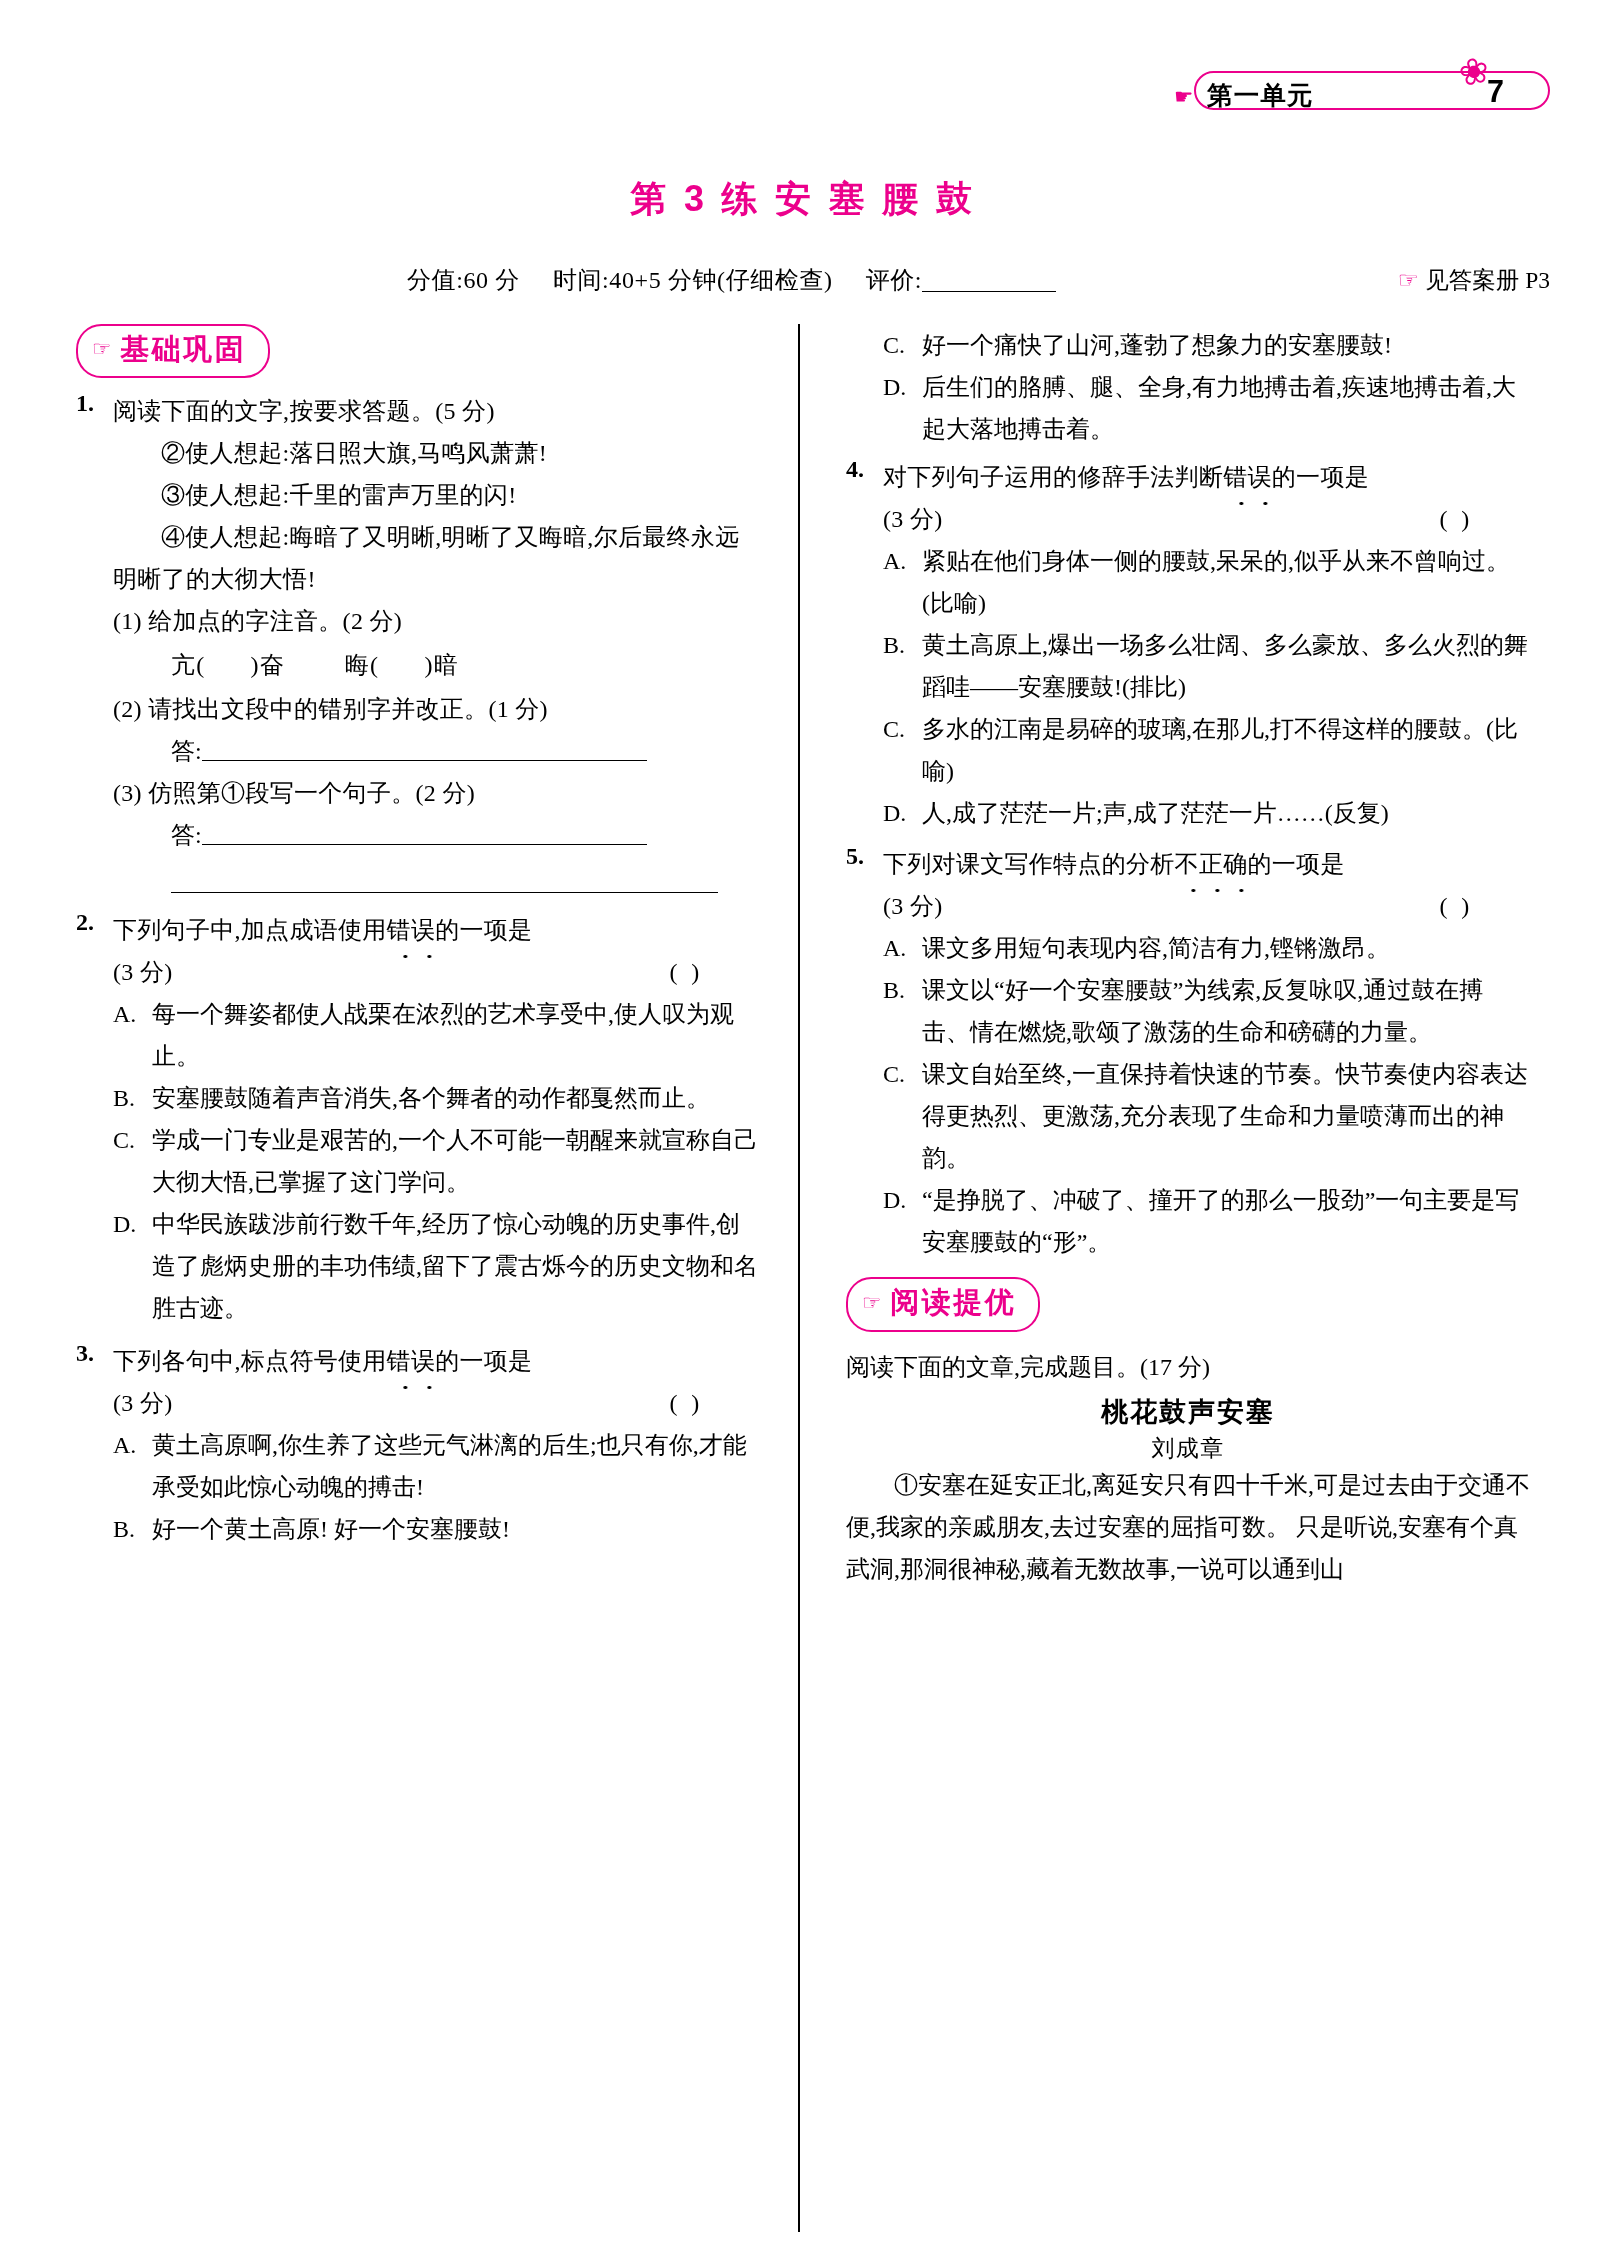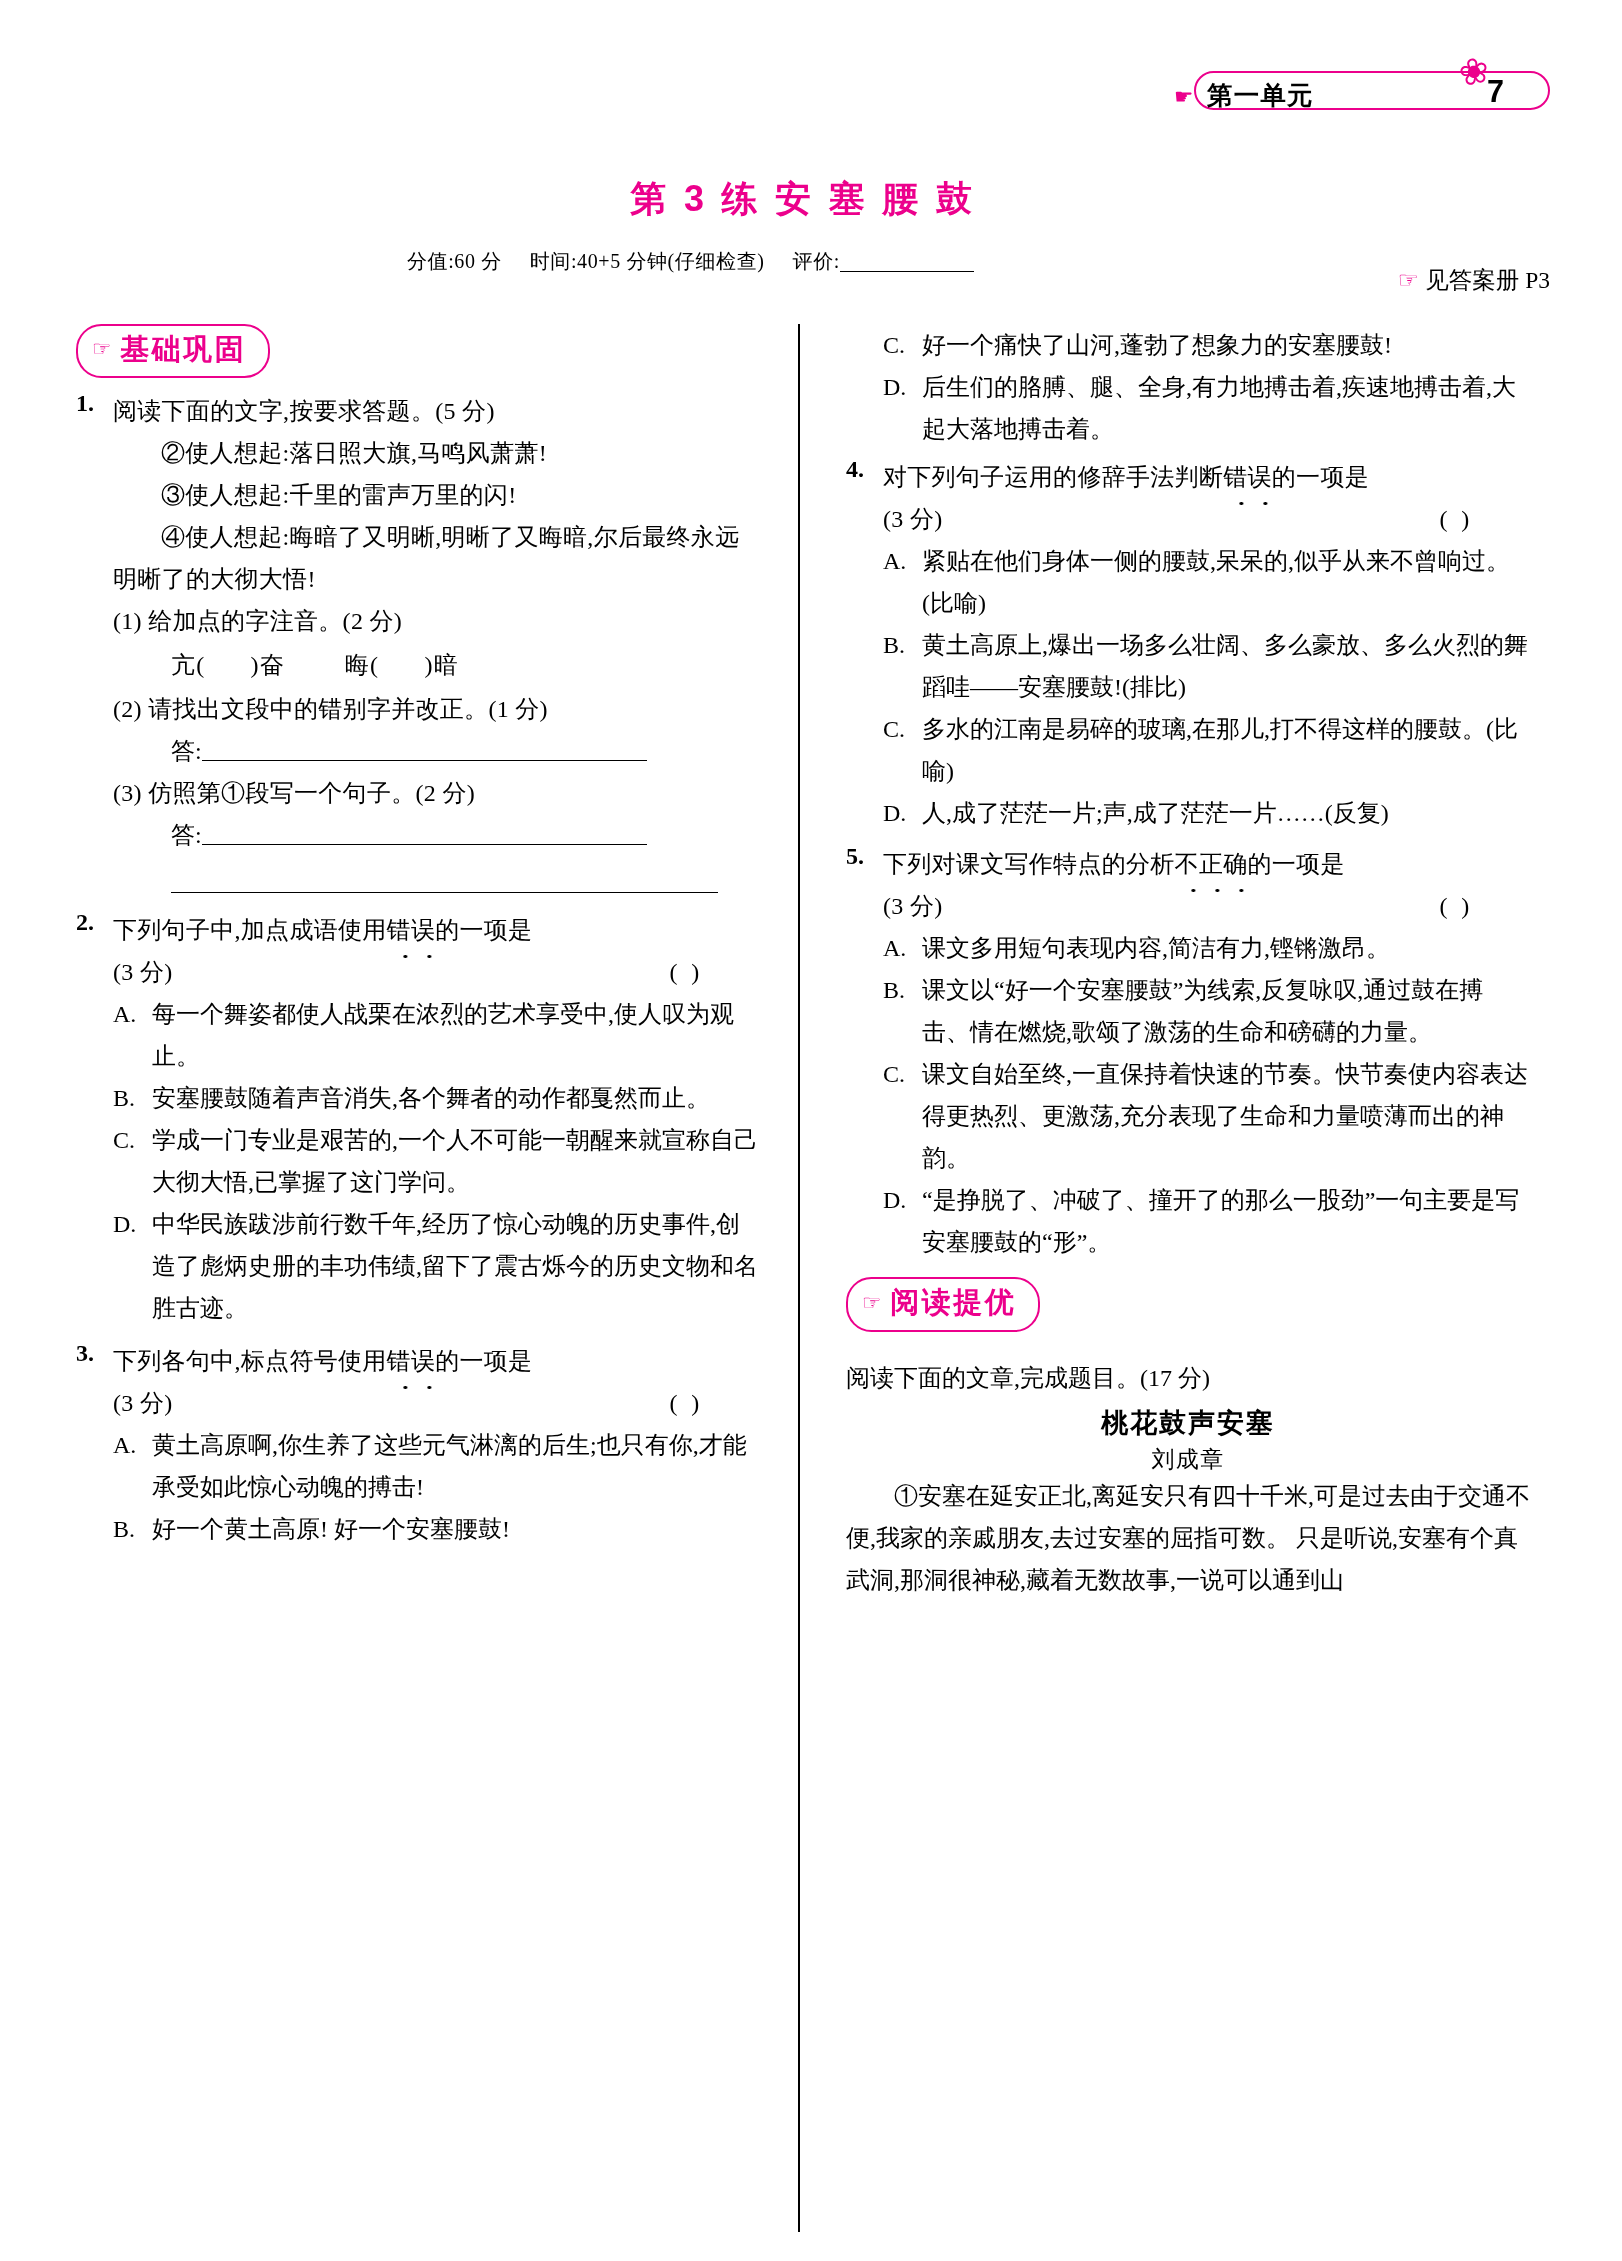--- a/index.html
+++ b/index.html
@@ -83,22 +83,22 @@
     text-align: center;
     font-size: 36px;
     font-weight: bold;
     color: #ec008c;
     letter-spacing: 3.8px;
     font-family: "Liberation Sans", sans-serif;
   }
   .meta-line {
     position: absolute;
     left: 407px;
-    top: 248px;
-    font-size: 20px;
+    top: 264px;
+    font-size: 24px;
     letter-spacing: 0.6px;
     white-space: nowrap;
   }
   .meta-blank {
     display: inline-block;
     width: 134px;
     border-bottom: 1.3px solid #000;
     height: 23px;
     vertical-align: -3.8px;
   }
@@ -231,21 +231,21 @@
     background-image: radial-gradient(circle, #000 1.7px, transparent 1.9px);
     background-size: 24px 5.1px;
     background-position: 6.4px center;
     background-repeat: repeat-x;
   }
 
   
   .read-intro {
     font-size: 24px;
     line-height: 42px;
-    margin-top: 14px;
+    margin-top: 3px;
   }
   .art-title {
     text-align: center;
     font-size: 27px;
     font-weight: bold;
     letter-spacing: 1.9px;
     margin-top: 6.4px;
     font-family: "Liberation Sans", sans-serif;
   }
   .art-author {

